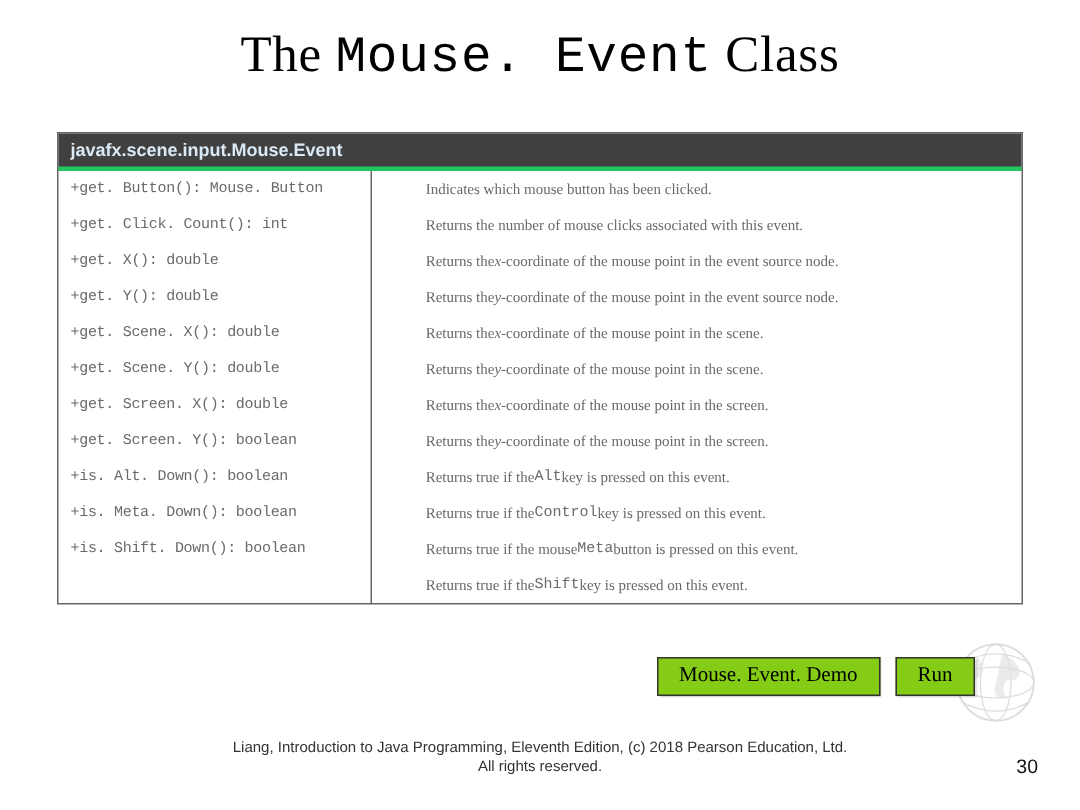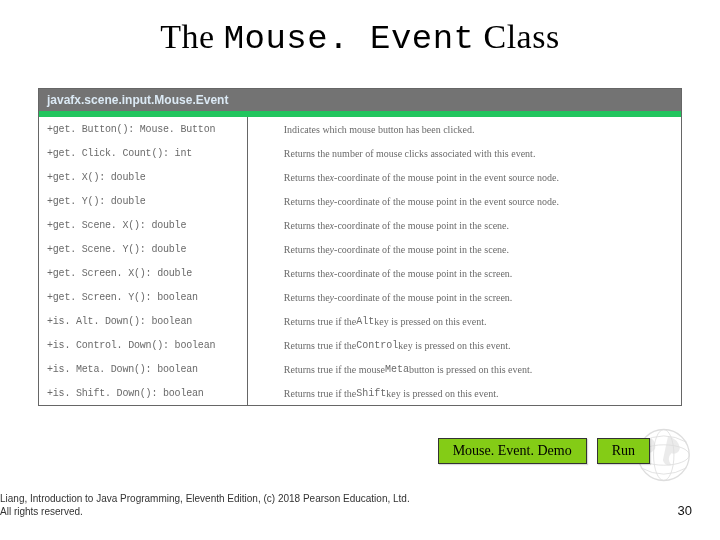--- a/index.html
+++ b/index.html
@@ -1,33 +1,33 @@
 <!DOCTYPE html>
 <html><head>
 <meta charset="utf-8">
 <style>
   * { box-sizing: border-box; margin: 0; padding: 0; }
   html, body { width: 720px; height: 540px; background: #fff; font-family: Georgia, 'Times New Roman', serif; overflow: hidden; }
   .slide { position: relative; width: 720px; height: 540px; padding: 10px 30px 0 30px; }
   .title { text-align: center; font-size: 34px; font-weight: normal; margin-top: 8px; margin-bottom: 30px; letter-spacing: 0.5px; }
   .title .mono { font-family: 'Courier New', monospace; }
   .uml-box { border: 1px solid #666; margin: 0 8px; }
-  .uml-header { background: #737373; color: #dbe9f4; font-family: Arial, sans-serif; font-size: 12px; font-weight: bold; padding: 4px 8px; border-bottom: 6px solid #22c55e; }
+  .uml-header { background: #404040; color: #dbe9f4; font-family: Arial, sans-serif; font-size: 12px; font-weight: bold; padding: 4px 8px; border-bottom: 3px solid #22c55e; }
   .uml-body { display: flex; }
   .col-left { width: 34%; border-right: 1px solid #666; }
   .col-right { width: 66%; margin-left: 28px; }
   .row { display: flex; align-items: center; height: 20.5px; font-size: 10px; color: #6a6a6a; padding: 12px 8px; }
   .col-left .row { font-family: 'Courier New', monospace; letter-spacing: -0.2px; }
   .col-right .row { font-family: Georgia, 'Times New Roman', serif; }
   .col-right .row .i { font-style: italic; }
   .col-right .row .m { font-family: 'Courier New', monospace; font-style: normal; }
   .footer-area { position: absolute; bottom: 0; left: 0; right: 0; height: 120px; }
   .btn-row { position: absolute; right: 70px; top: 18px; display: flex; gap: 10px; }
   .btn { border: 1px solid #333; background: #84cc16; padding: 4px 14px; font-family: Georgia, serif; font-size: 14px; box-shadow: 1px 1px 1px rgba(0,0,0,0.15); }
-  .footnote { position: absolute; bottom: 22px; left: 0; right: 0; text-align: left; font-family: Arial, sans-serif; font-size: 10px; color: #333; line-height: 1.3; }
+  .footnote { position: absolute; bottom: 22px; left: 0; right: 0; text-align: center; font-family: Arial, sans-serif; font-size: 10px; color: #333; line-height: 1.3; }
   .pagenum { position: absolute; bottom: 22px; right: 28px; font-family: Arial, sans-serif; font-size: 13px; color: #111; }
   .globe { position: absolute; right: 18px; top: 0; width: 85px; height: 70px; opacity: 0.28; }
 </style>
 </head>
 <body>
 
 <div class="slide">
   <h1 class="title">
     <span>The </span><span class="mono">Mouse. Event</span><span> Class</span>
   </h1>
@@ -38,21 +38,20 @@
       <div class="col-left" id="col-left">
           <div class="row">+get. Button(): Mouse. Button</div>
           <div class="row">+get. Click. Count(): int</div>
           <div class="row">+get. X(): double</div>
           <div class="row">+get. Y(): double</div>
           <div class="row">+get. Scene. X(): double</div>
           <div class="row">+get. Scene. Y(): double</div>
           <div class="row">+get. Screen. X(): double</div>
           <div class="row">+get. Screen. Y(): boolean</div>
           <div class="row">+is. Alt. Down(): boolean</div>
-          <div class="row">+is. Control. Down(): boolean</div>
           <div class="row">+is. Meta. Down(): boolean</div>
           <div class="row">+is. Shift. Down(): boolean</div>
         </div>
       <div class="col-right" id="col-right">
           <div class="row">
             <span>Indicates which mouse button has been clicked.</span>
           </div>
           <div class="row">
             <span>Returns the number of mouse clicks associated with this event.</span>
           </div>

